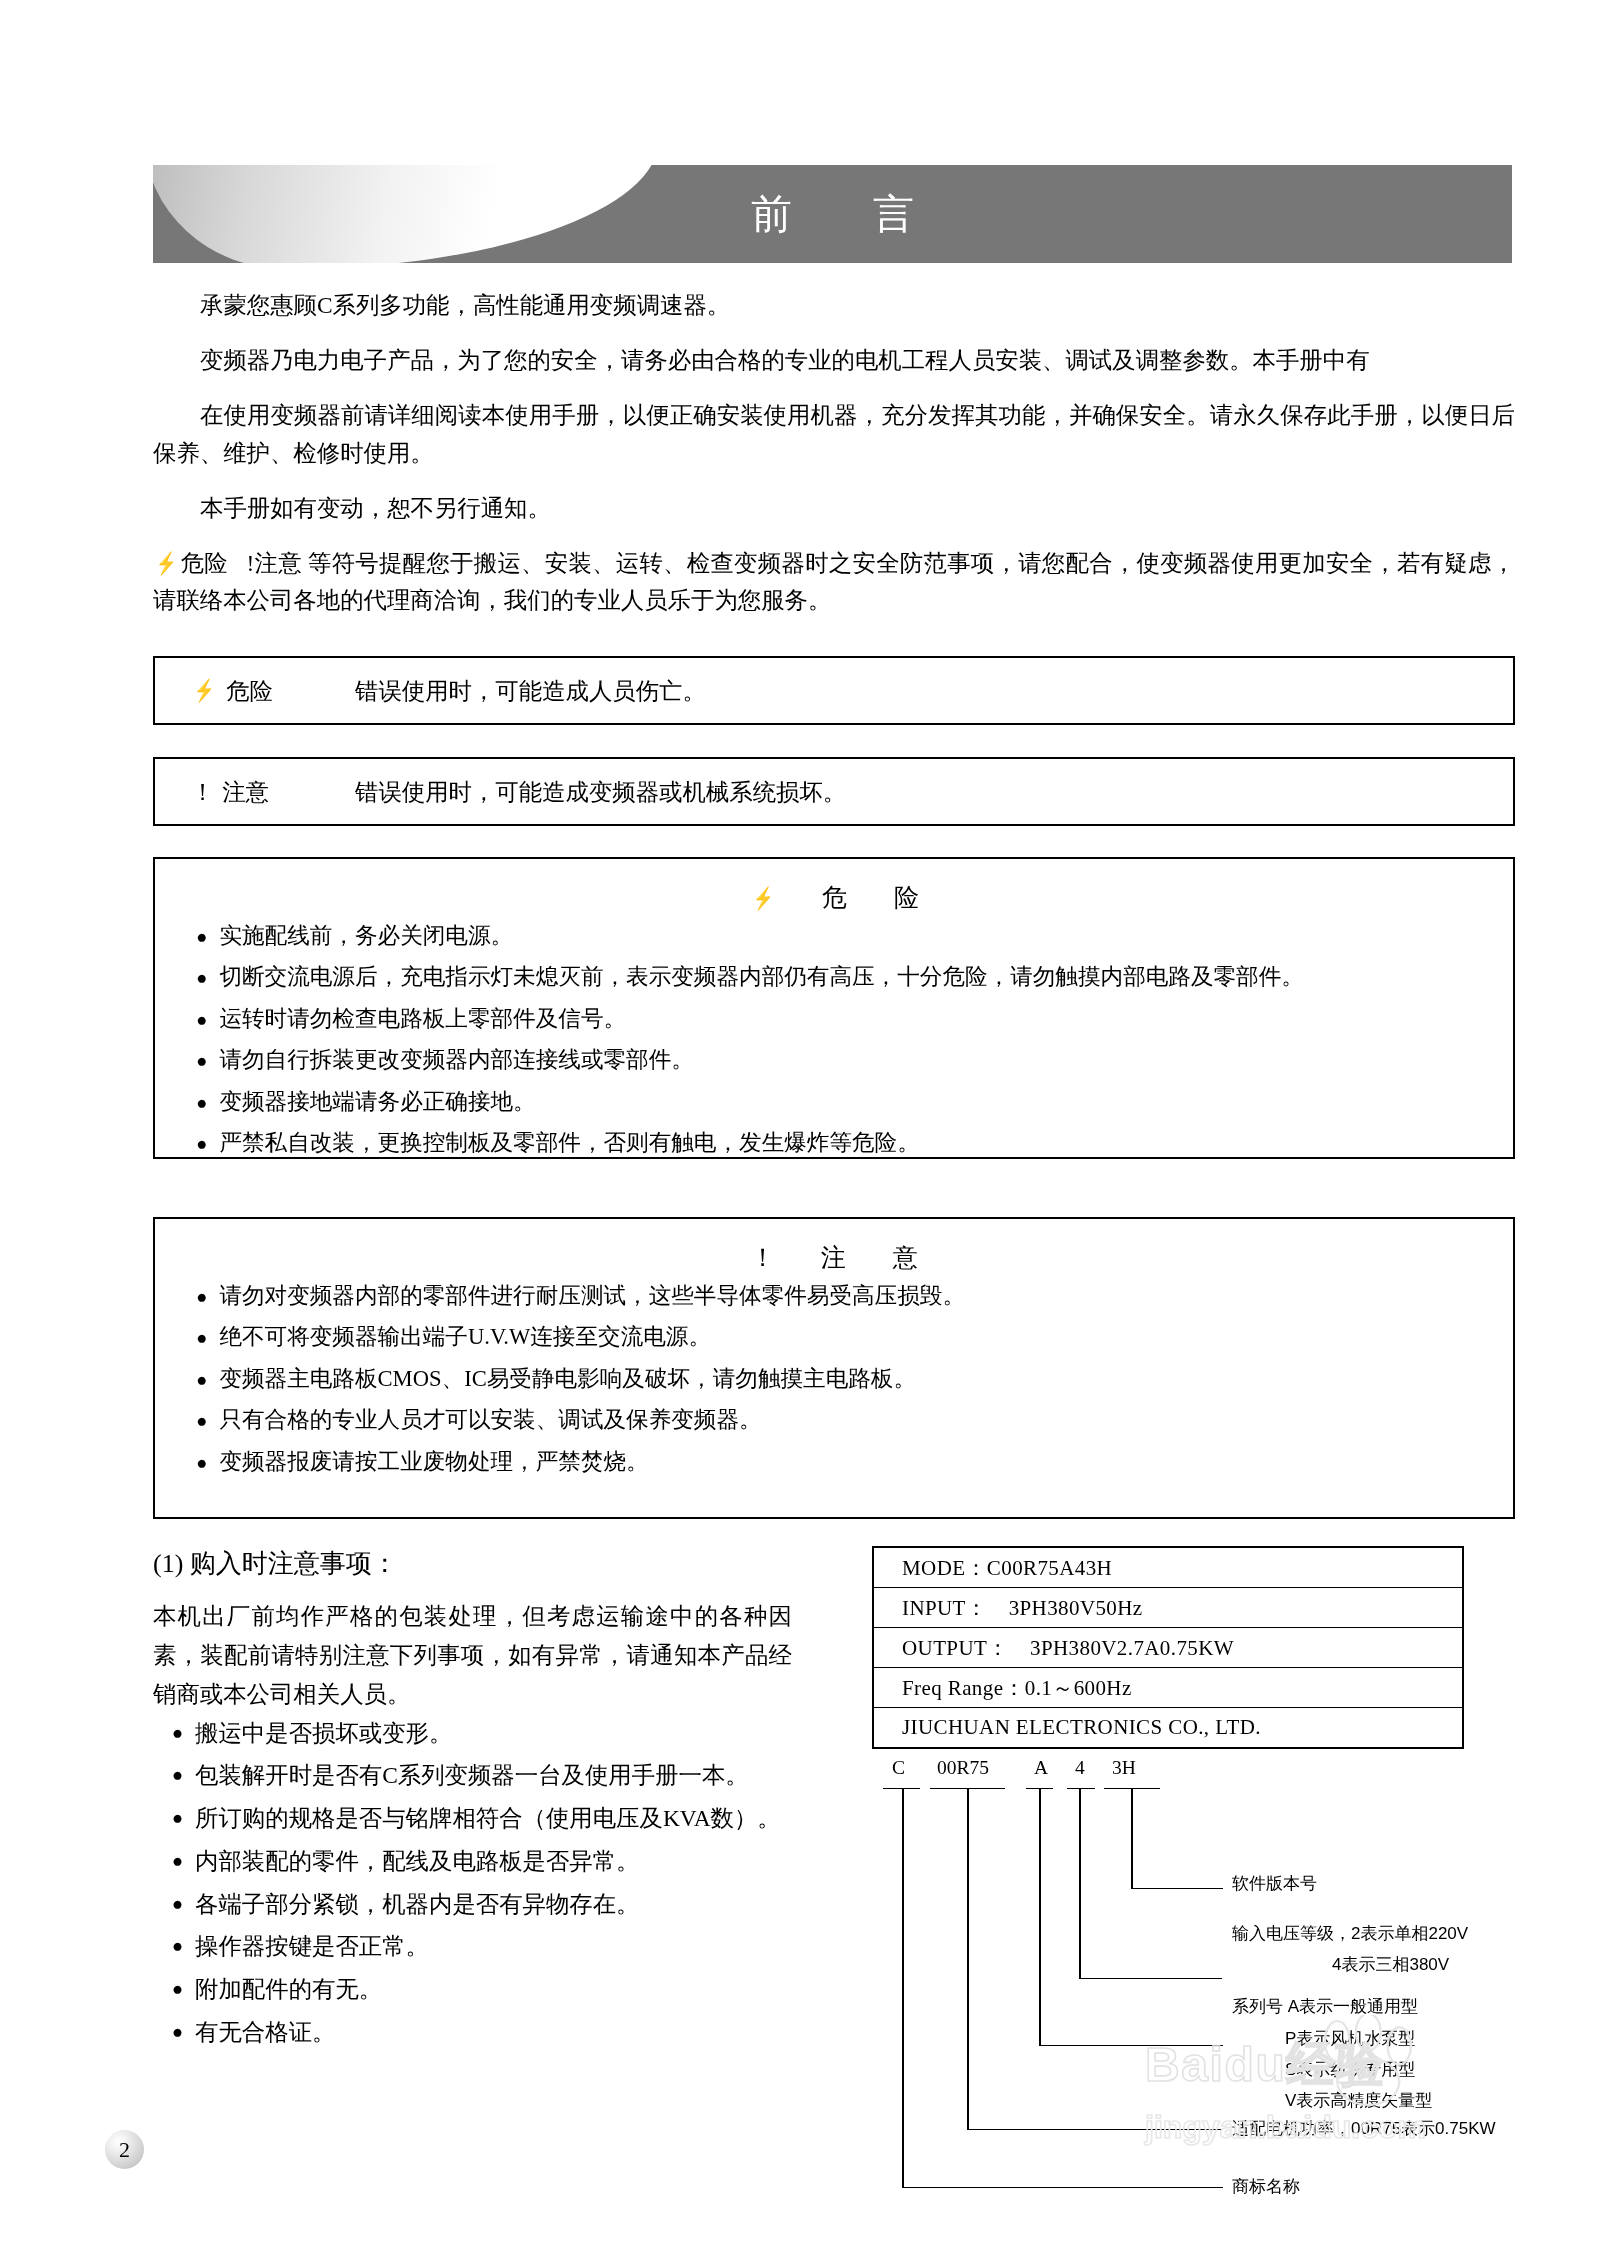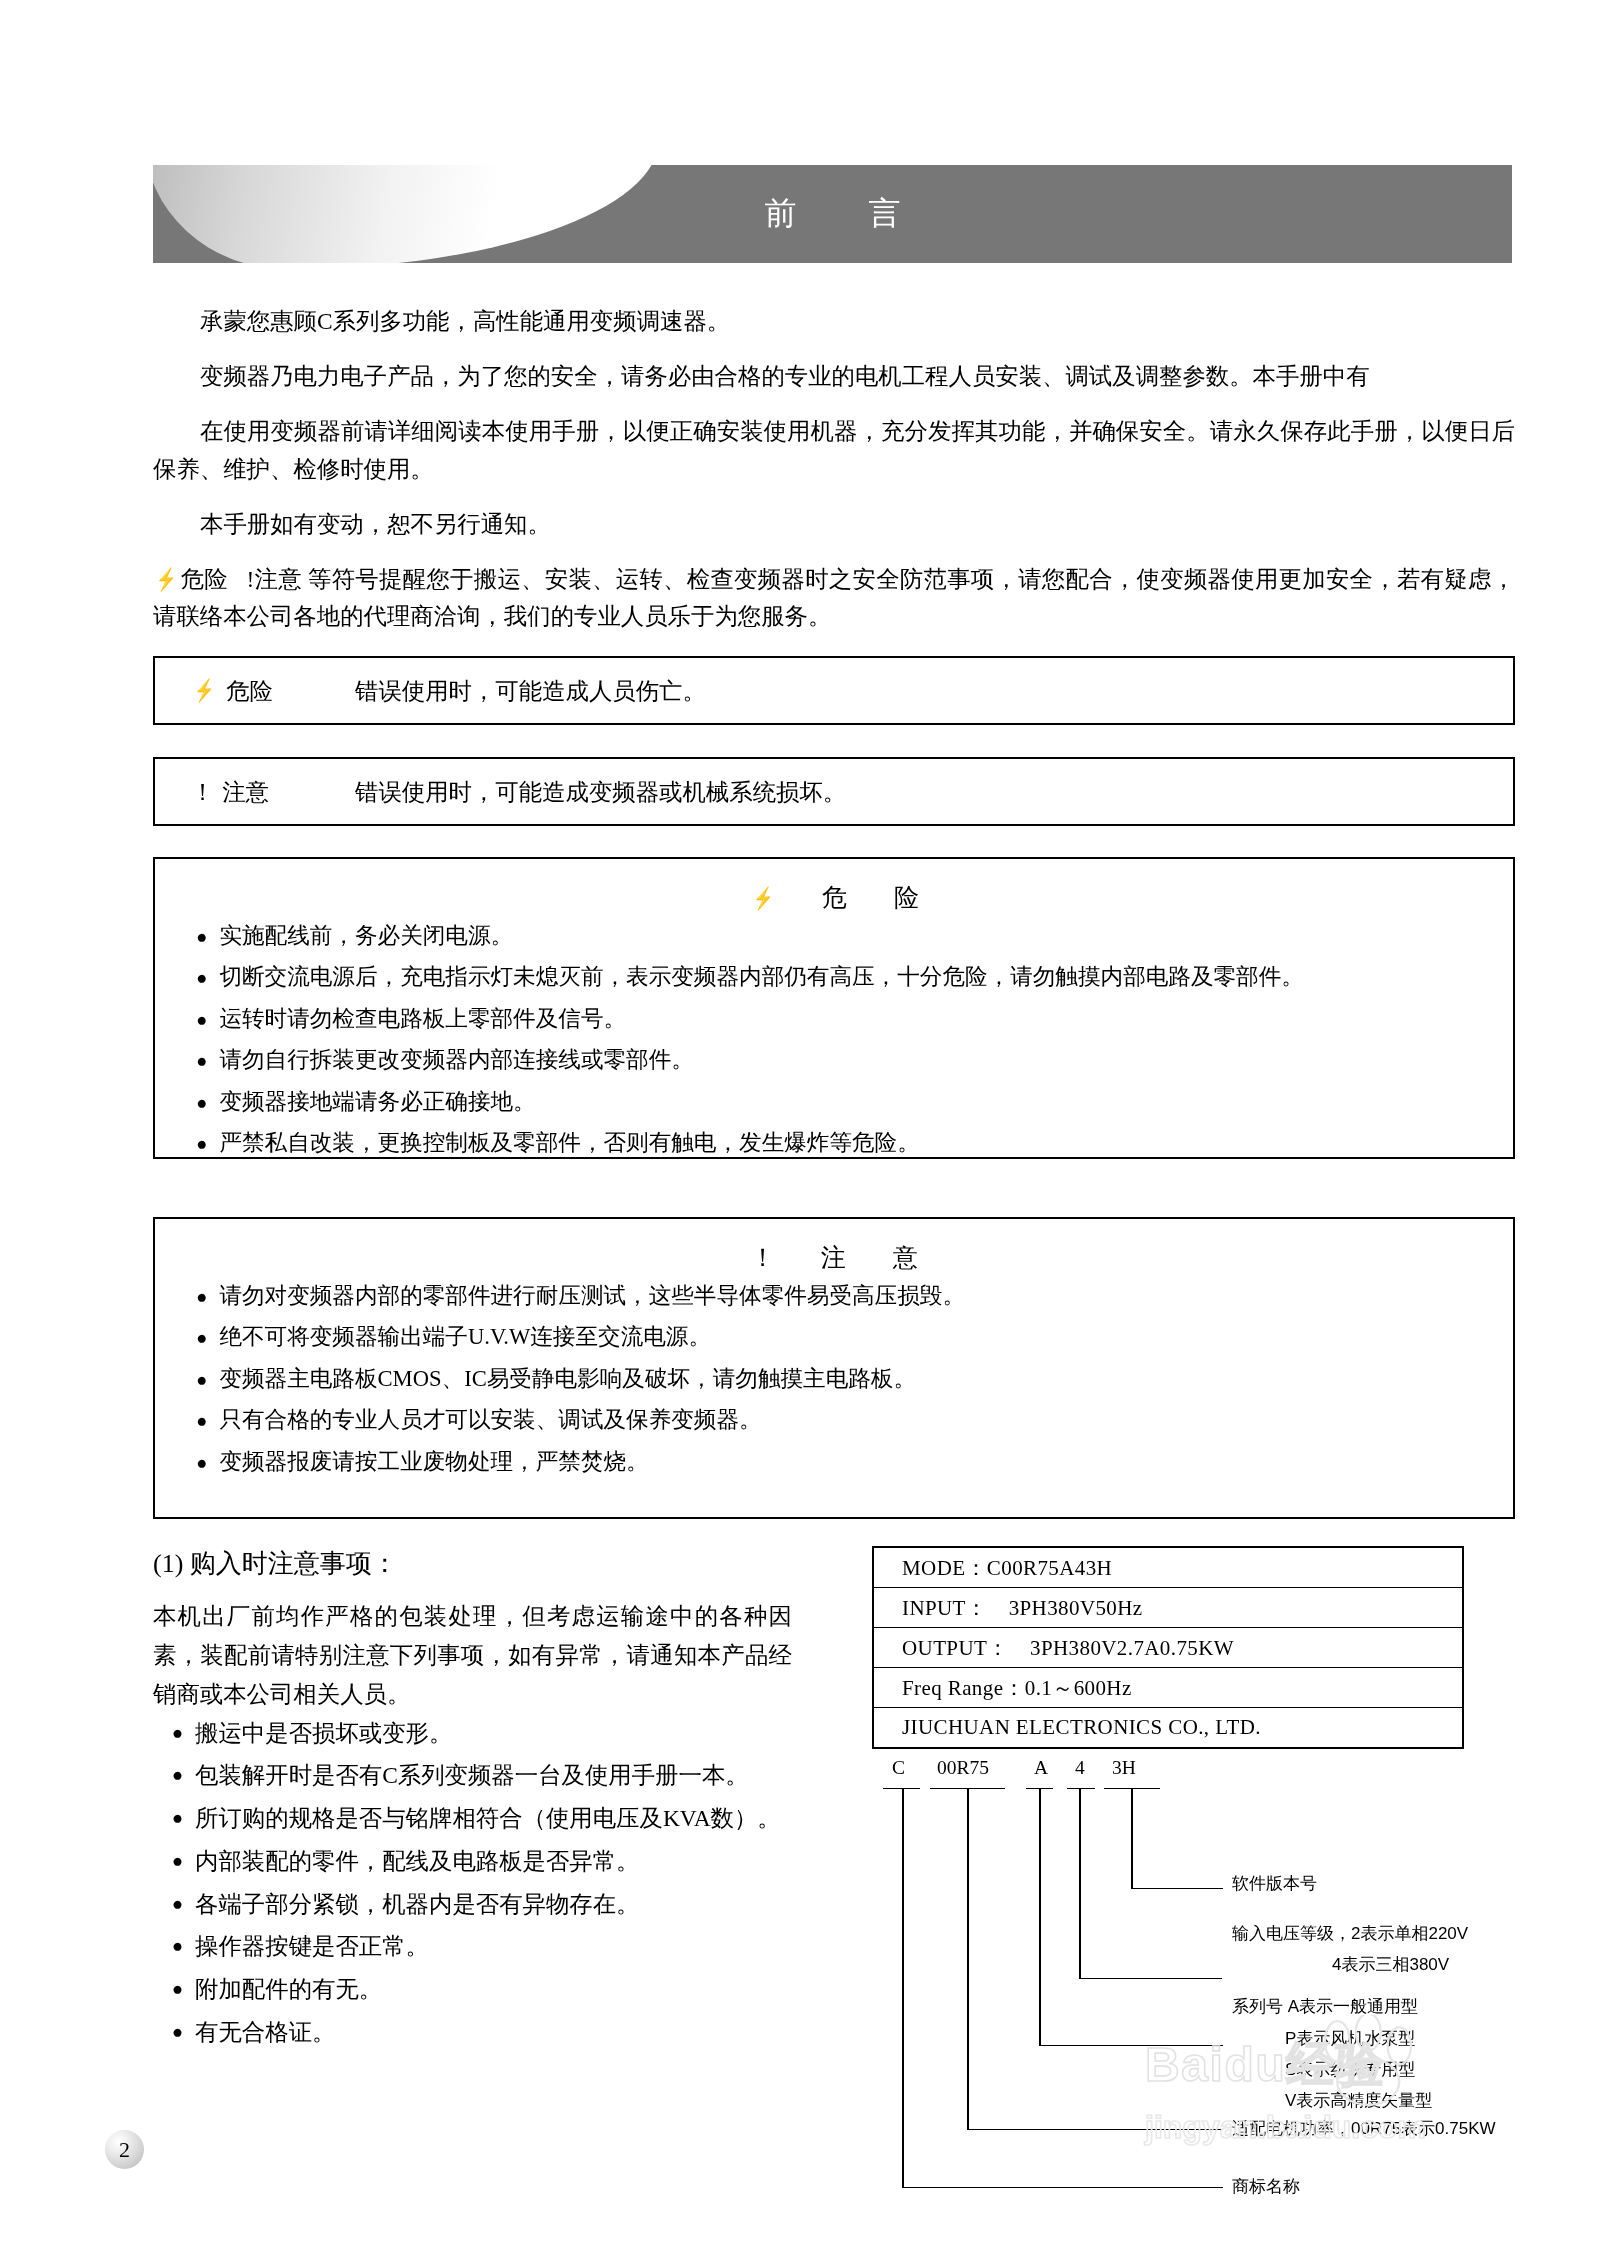--- a/index.html
+++ b/index.html
@@ -47,37 +47,37 @@
   .banner-title {
     position: absolute;
     left: 0;
     top: 0;
     width: 1359px;
     height: 98px;
     display: flex;
     align-items: center;
     justify-content: center;
     color: #ffffff;
-    font-size: 32px;
+    font-size: 41px;
     letter-spacing: 20px;
     text-indent: 20px;
     font-family: "Liberation Serif", "DejaVu Serif", serif;
     z-index: 3;
     text-align: right;
   }
 
   
   .intro {
     position: absolute;
     left: 153px;
     top: 287px;
     width: 1362px;
   }
   .intro p {
-    margin: 16px 0 17px 0;
+    margin: 0 0 17px 0;
     font-size: 23.4px;
     line-height: 1.62;
     text-align: justify;
     text-justify: inter-ideograph;
     text-indent: 47px;
   }
   .bolt-inline {
     display: inline-block;
     font-size: 22px;
     transform: scaleX(0.75);

